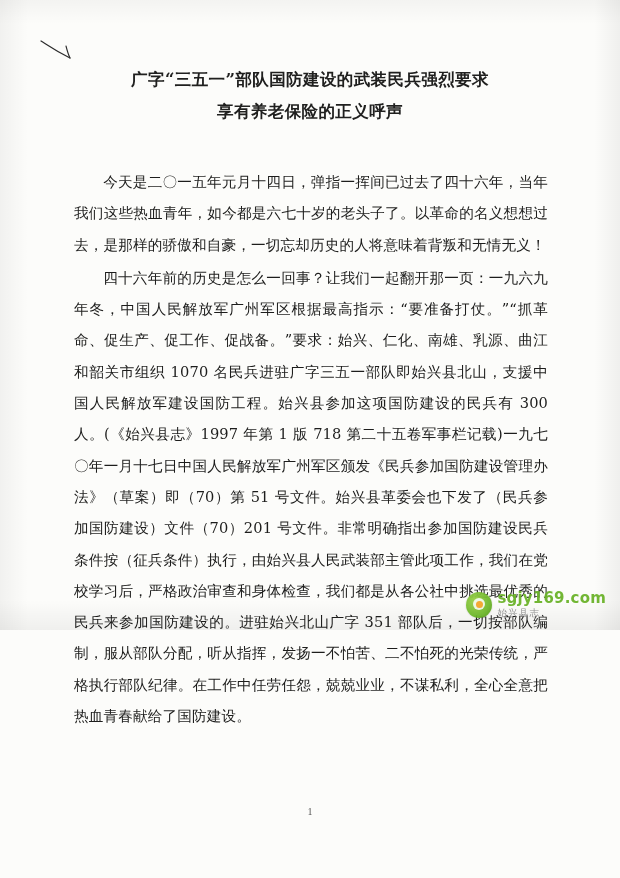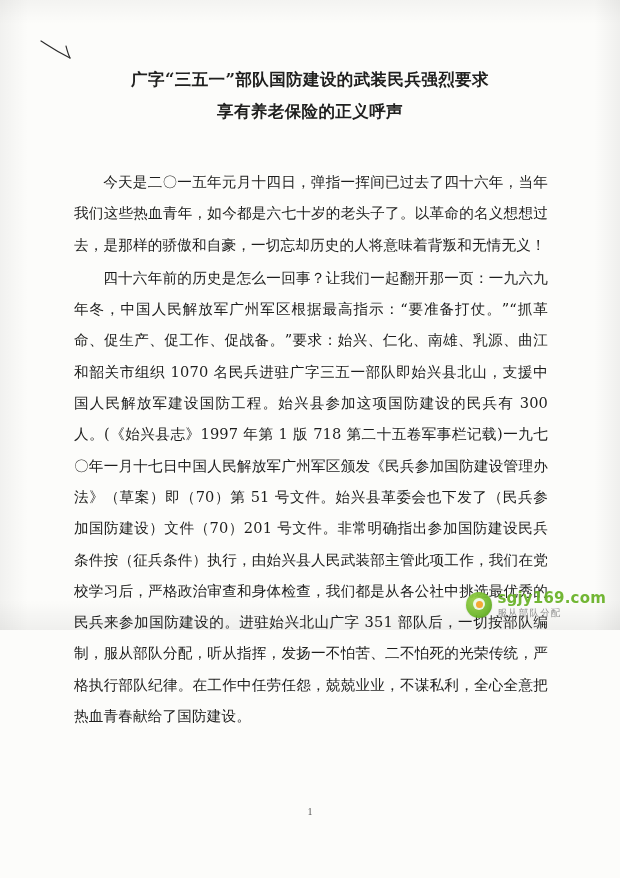--- a/index.html
+++ b/index.html
@@ -170,16 +170,16 @@
     <p class="para">今天是二〇一五年元月十四日，弹指一挥间已过去了四十六年，当年我们这些热血青年，如今都是六七十岁的老头子了。以革命的名义想想过去，是那样的骄傲和自豪，一切忘却历史的人将意味着背叛和无情无义！</p>
     <p class="para">四十六年前的历史是怎么一回事？让我们一起翻开那一页：一九六九年冬，中国人民解放军广州军区根据最高指示：“要准备打仗。”“抓革命、促生产、促工作、促战备。”要求：始兴、仁化、南雄、乳源、曲江和韶关市组织 1070 名民兵进驻广字三五一部队即始兴县北山，支援中国人民解放军建设国防工程。始兴县参加这项国防建设的民兵有 300 人。(《始兴县志》1997 年第 1 版 718 第二十五卷军事栏记载)一九七〇年一月十七日中国人民解放军广州军区颁发《民兵参加国防建设管理办法》（草案）即（70）第 51 号文件。始兴县革委会也下发了（民兵参加国防建设）文件（70）201 号文件。非常明确指出参加国防建设民兵条件按（征兵条件）执行，由始兴县人民武装部主管此项工作，我们在党校学习后，严格政治审查和身体检查，我们都是从各公社中挑选最优秀的民兵来参加国防建设的。进驻始兴北山广字 351 部队后，一切按部队编制，服从部队分配，听从指挥，发扬一不怕苦、二不怕死的光荣传统，严格执行部队纪律。在工作中任劳任怨，兢兢业业，不谋私利，全心全意把热血青春献给了国防建设。</p>
   </div>
 
   <div class="page-number">1</div>
 
   <div class="watermark">
     <div class="wm-badge"></div>
     <div class="wm-text">
       <span class="wm-main">sgjy169.com</span>
-      <span class="wm-sub">服从部队分配</span>
+      <span class="wm-sub">始兴县志</span>
     </div>
   </div>
 </div>
 
 </body></html>

